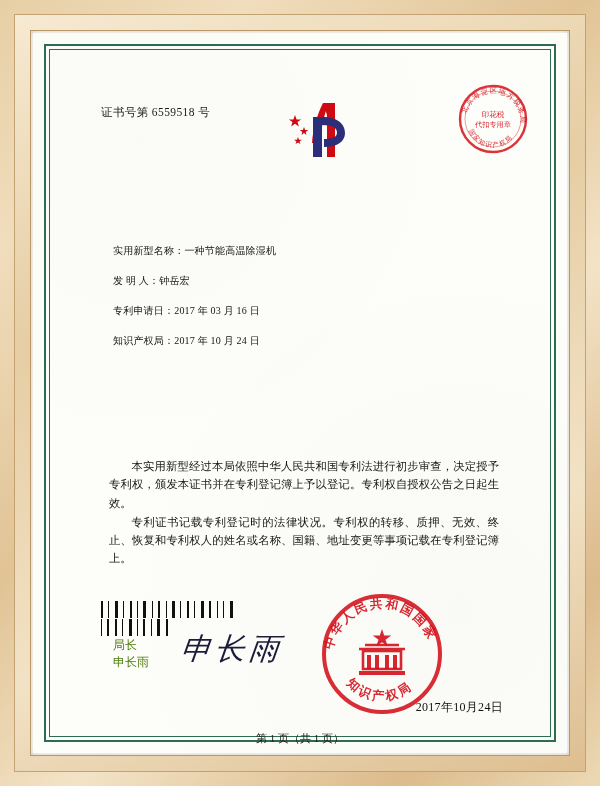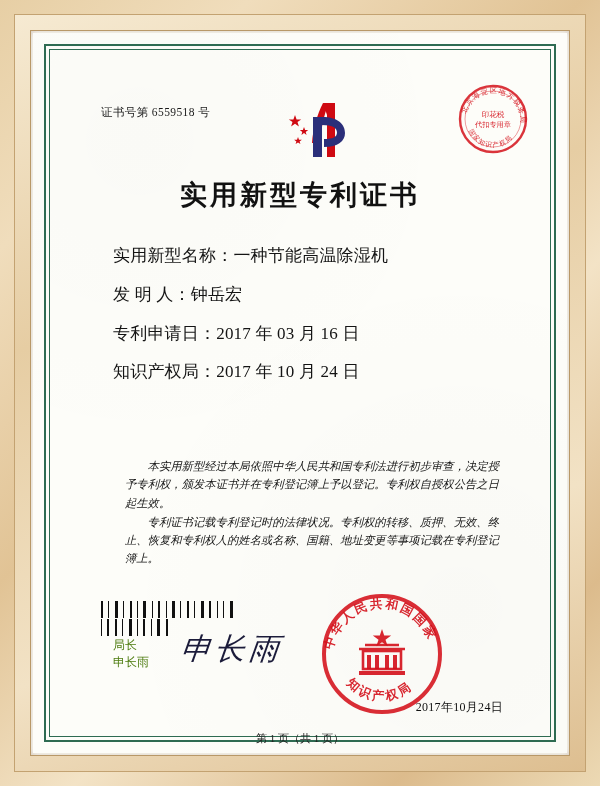--- a/index.html
+++ b/index.html
@@ -127,42 +127,41 @@
     color: #111;
     font-family: "Liberation Serif", "DejaVu Serif", serif;
   }
 
   .fields {
     position: absolute;
     left: 52px; top: 186px;
     width: 400px;
   }
   .field {
-    font-size: 17px;
+    font-size: 10px;
     color: #141414;
     margin-bottom: 17.5px;
     white-space: nowrap;
     line-height: 1.25;
   }
   .field .lbl { letter-spacing: 0.2px; }
   .field .val { letter-spacing: 0.2px; }
 
   .body-text {
     position: absolute;
     left: 48px; top: 398px;
     width: 390px;
     font-size: 11.3px;
     line-height: 1.62;
     color: #151515;
     text-align: justify;
   }
   .body-text p {
-    margin: 0 0 1px 16px;
+    margin: 0 0 1px 0;
     text-indent: 2em;
-    font-style: italic;
   }
 
   
   .barcode {
     position: absolute;
     left: 40px; top: 542px;
     width: 134px; height: 17px;
   }
   .barcode span {
     display: inline-block;
@@ -265,21 +264,20 @@
             <textPath href="#arcTop" startOffset="8%">北京海淀区地方税务局</textPath>
           </text>
           <text font-size="6.6" fill="#d4101a" font-family="DejaVu Sans, sans-serif" letter-spacing="1" opacity="0.9">
             <textPath href="#arcBot" startOffset="12%">国家知识产权局</textPath>
           </text>
           <text x="36" y="34" text-anchor="middle" font-size="7.6" fill="#d4101a" font-family="DejaVu Sans, sans-serif" opacity="0.92">印花税</text>
           <text x="36" y="44" text-anchor="middle" font-size="7.2" fill="#d4101a" font-family="DejaVu Sans, sans-serif" opacity="0.92">代扣专用章</text>
         </svg>
       </div>
 
-      <div class="title">实用新型专利证书</div>
 
       <div class="fields">
         <div class="field">
           <span class="lbl">实用新型名称：</span><span class="val">一种节能高温除湿机</span>
         </div>
         <div class="field">
           <span class="lbl">发 明 人：</span><span class="val">钟岳宏</span>
         </div>
         <div class="field">
           <span class="lbl">专利申请日：</span><span class="val">2017 年 03 月 16 日</span>

